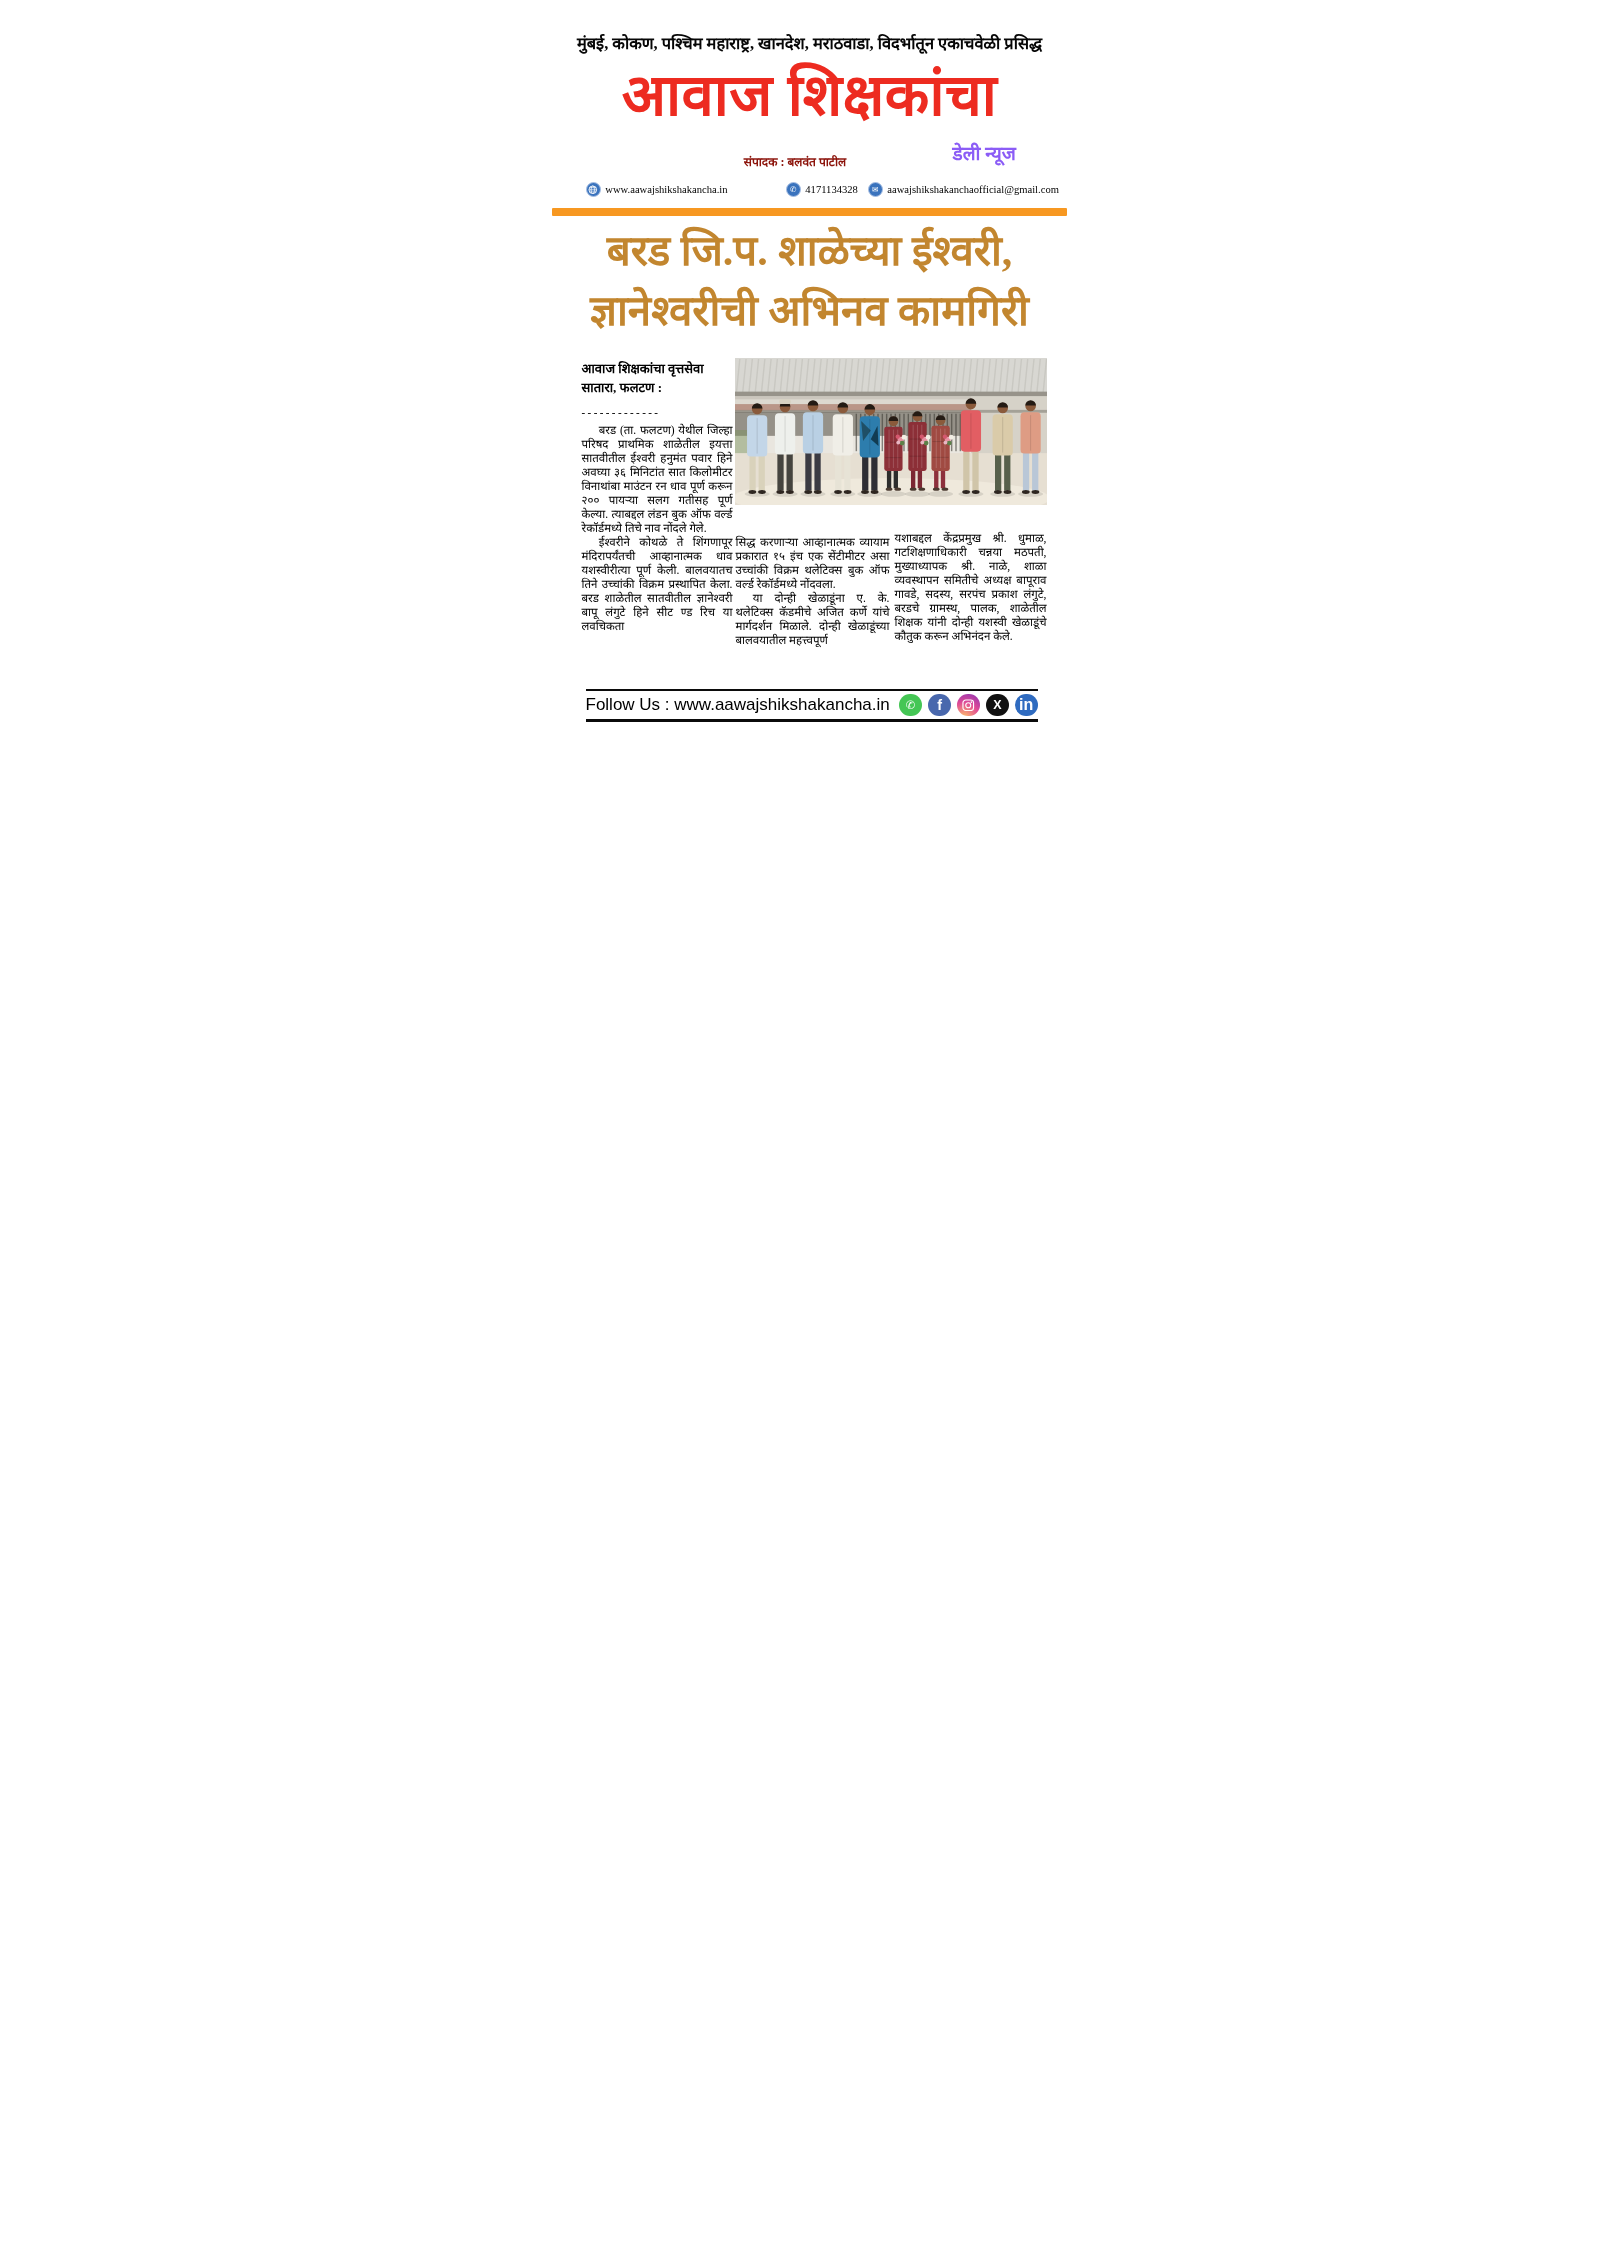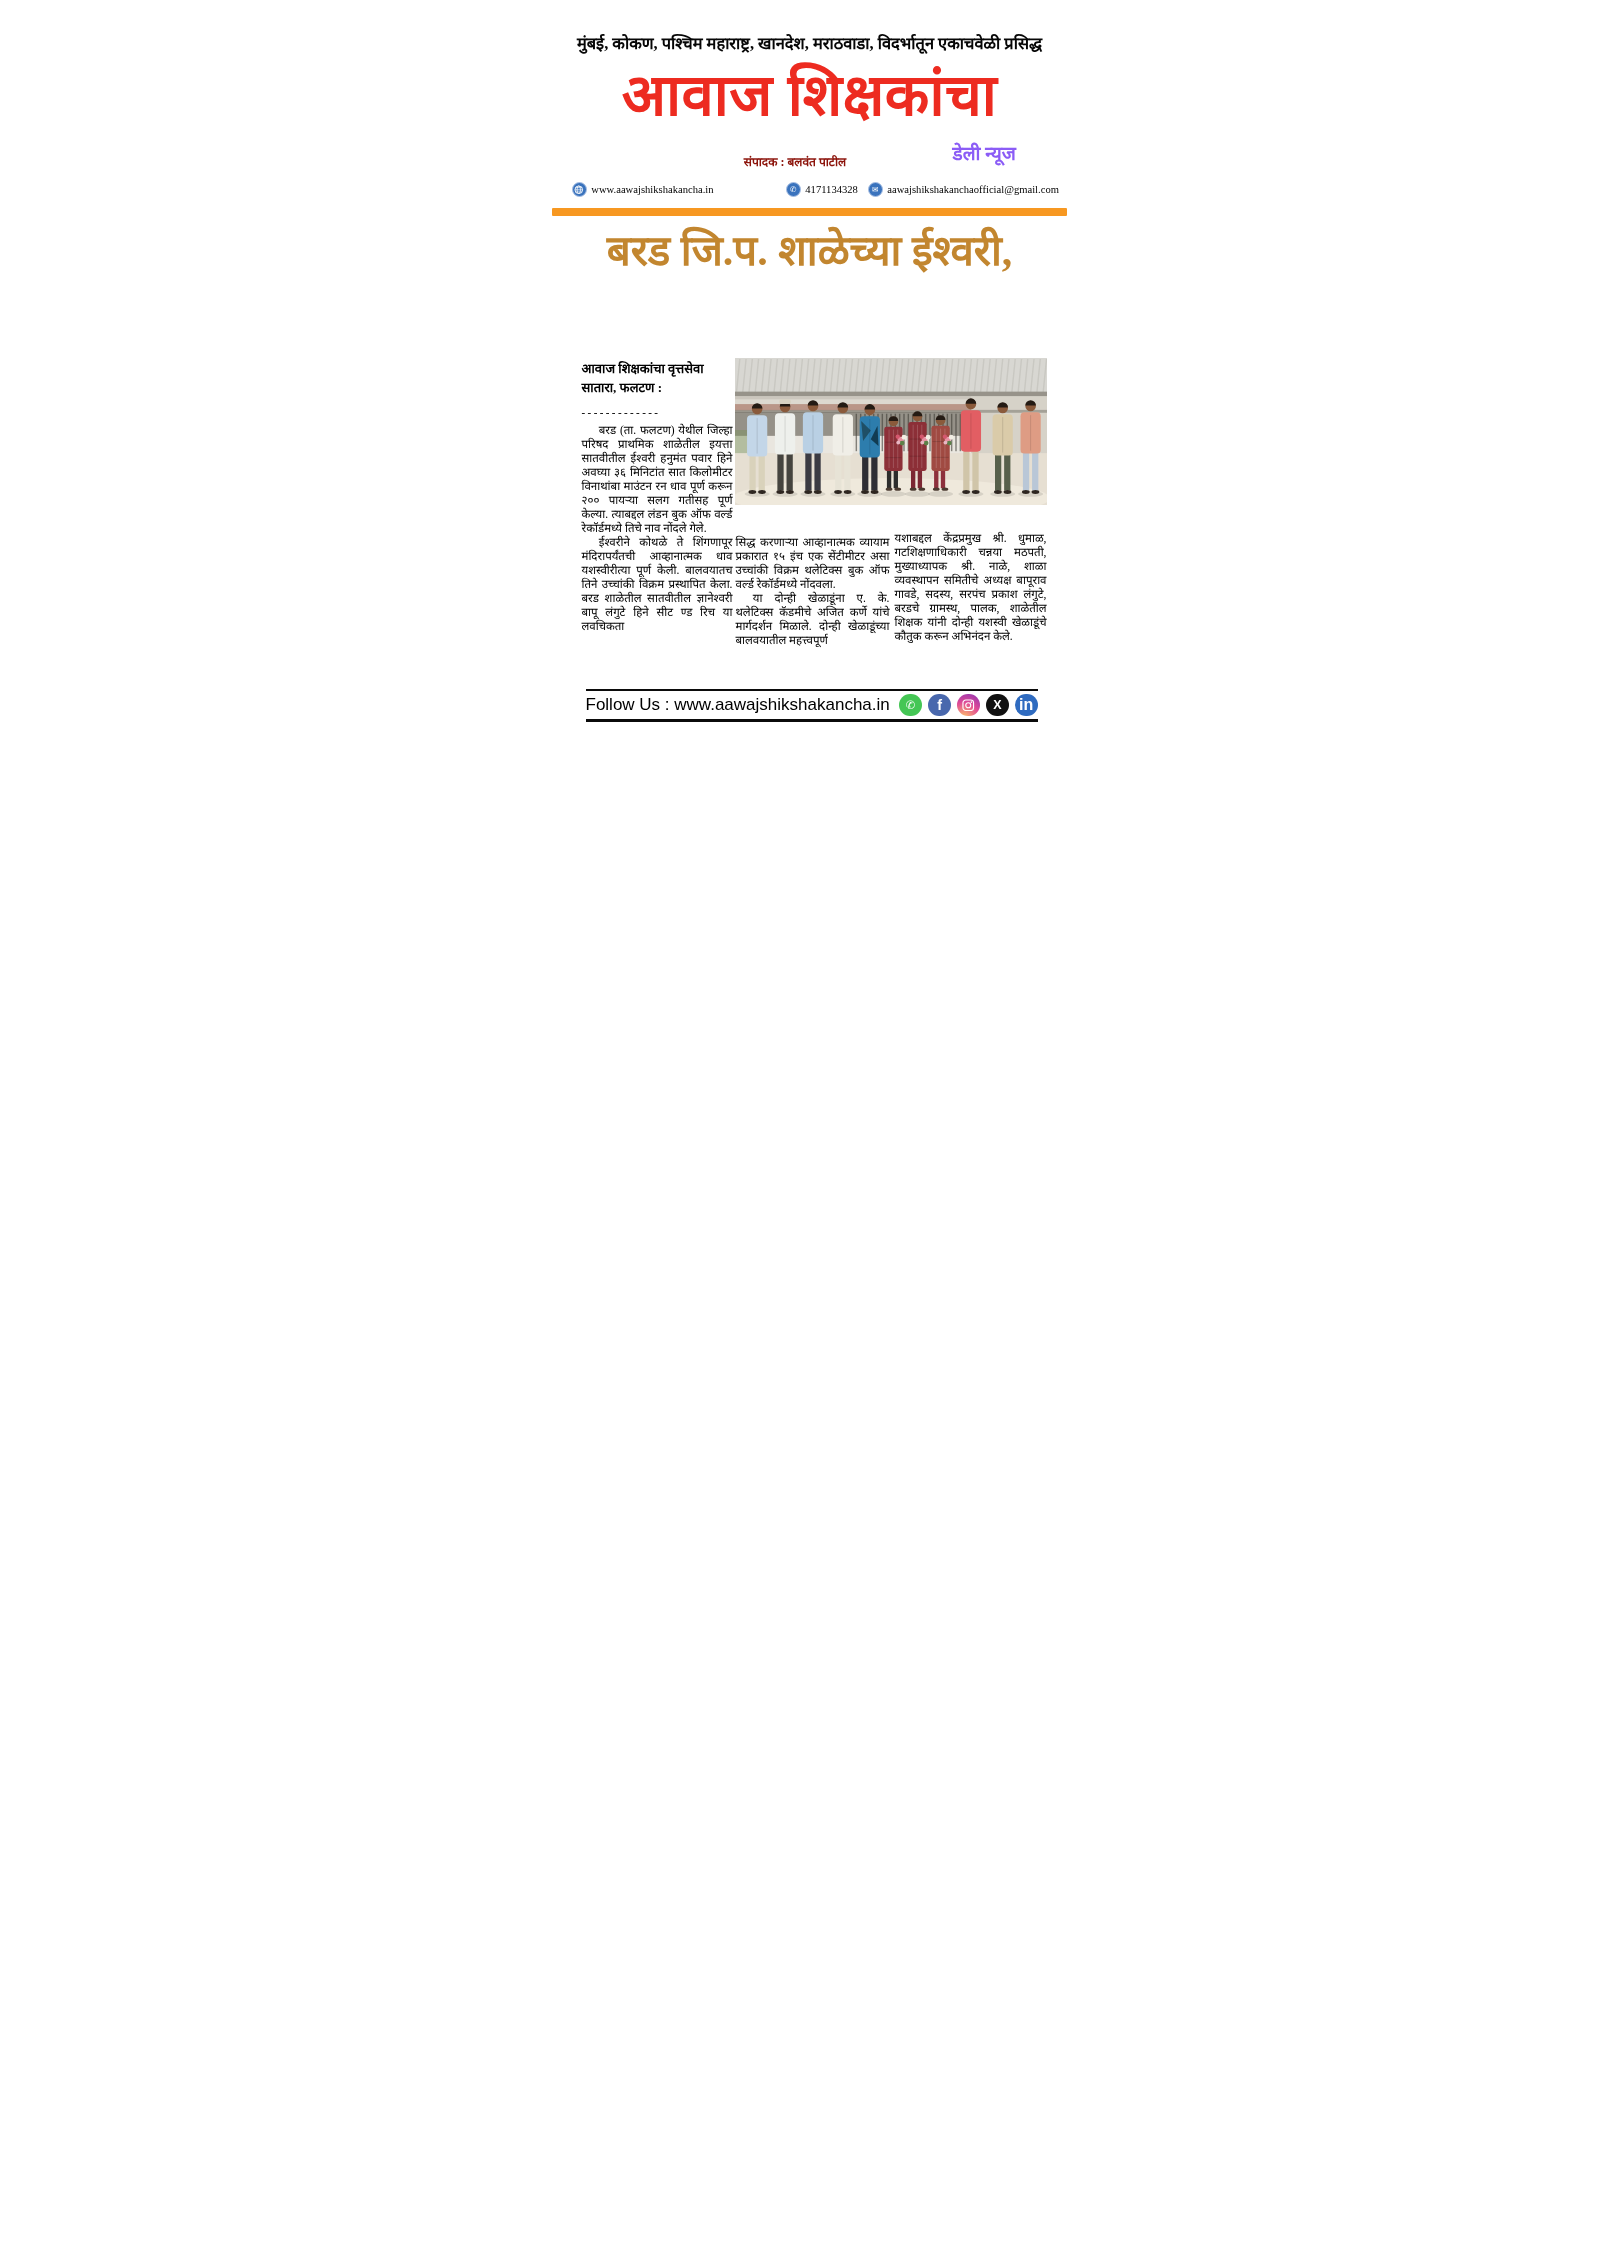--- a/index.html
+++ b/index.html
@@ -7,21 +7,21 @@
         font-family:"Liberation Serif","DejaVu Serif",serif;color:#000;}
   .tagline{position:absolute;top:31px;left:0;right:0;text-align:center;
            font-size:16.4px;font-weight:bold;color:#060606;}
   .title{position:absolute;top:63px;left:0;right:0;text-align:center;
          font-size:58px;font-weight:bold;color:#ed2b20;line-height:1.15;letter-spacing:0.5px;}
   .editor{position:absolute;top:153px;left:0;width:100%;text-align:center;text-indent:-29px;
           font-size:12px;font-weight:bold;color:#8c130a;}
   .edition{position:absolute;top:140px;left:413px;font-size:19px;font-weight:bold;color:#8b5cf6;}
   .contact{position:absolute;top:180px;left:0;right:0;height:20px;font-size:10.6px;}
   .cgroup{position:absolute;top:0;display:flex;align-items:center;gap:4.3px;height:19px;}
-  .cg1{left:32px;} .cg2{left:246px;} .cg3{left:328px;}
+  .cg1{left:46px;} .cg2{left:246px;} .cg3{left:328px;}
   .cicon{width:13.5px;height:13.5px;border-radius:50%;background:#3a73bd;border:1px solid #a9c0e4;
          color:#fff;display:flex;align-items:center;justify-content:center;font-size:7.7px;flex:none;}
   .divider{position:absolute;top:208px;left:12.5px;right:12.5px;height:8.2px;background:#f79821;border-radius:1px;}
   .headline{position:absolute;top:222px;left:0;right:0;text-align:center;font-weight:bold;
             font-size:42px;line-height:1.42;color:#c2862f;margin:0;}
   .article{position:absolute;top:357px;left:0;right:0;height:332px;}
   .col{position:absolute;}
   .col1{left:42px;top:1.9px;width:151px;}
   .col2{left:196px;top:178px;width:154px;}
   .col3{left:355px;top:174px;width:152px;}
@@ -76,21 +76,21 @@
     </div>
     <div class="cgroup cg3">
       <span class="cicon">✉</span>
       <span>aawajshikshakanchaofficial@gmail.com</span>
     </div>
   </div>
 
   <div class="divider"></div>
 
   <h2 class="headline"><span>बरड जि.प. शाळेच्या ईश्वरी,</span><br>
-    </h2>
+    <span>ज्ञानेश्वरीची अभिनव कामगिरी</span></h2>
 
   <div class="article">
 
     <div class="col col1">
       <div class="byline">
         <div>आवाज शिक्षकांचा वृत्तसेवा</div>
         <div>सातारा, फलटण :</div>
       </div>
       <div class="dashes">-------------</div>
       <p class="indent">बरड (ता. फलटण) येथील जिल्हा परिषद प्राथमिक शाळेतील इयत्ता सातवीतील ईश्वरी हनुमंत पवार हिने अवघ्या ३६ मिनिटांत सात किलोमीटर विनाथांबा माउंटन रन धाव पूर्ण करून २०० पायऱ्या सलग गतीसह पूर्ण केल्या. त्याबद्दल लंडन बुक ऑफ वर्ल्ड रेकॉर्डमध्ये तिचे नाव नोंदले गेले.</p>

